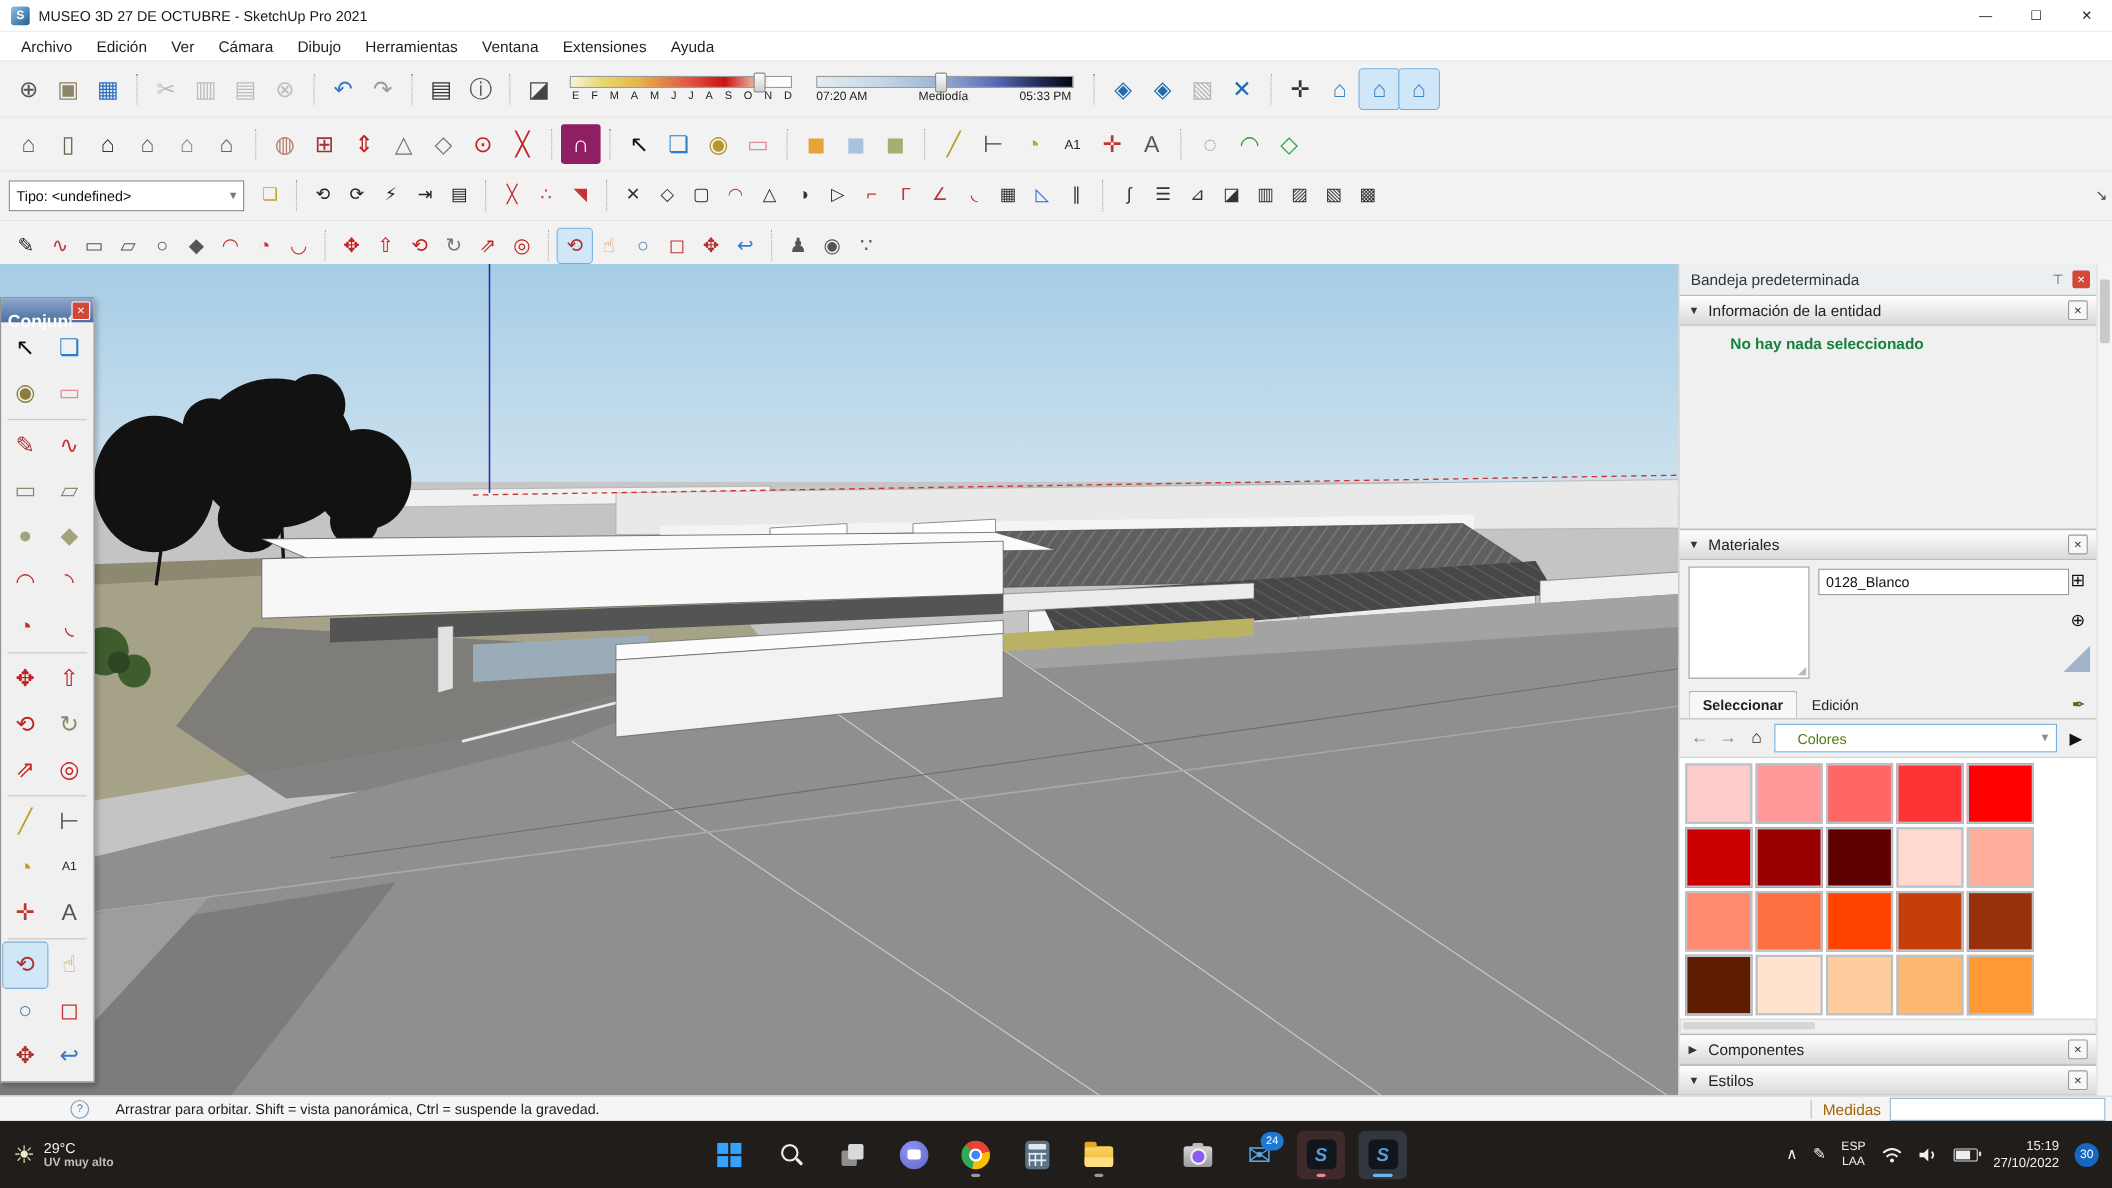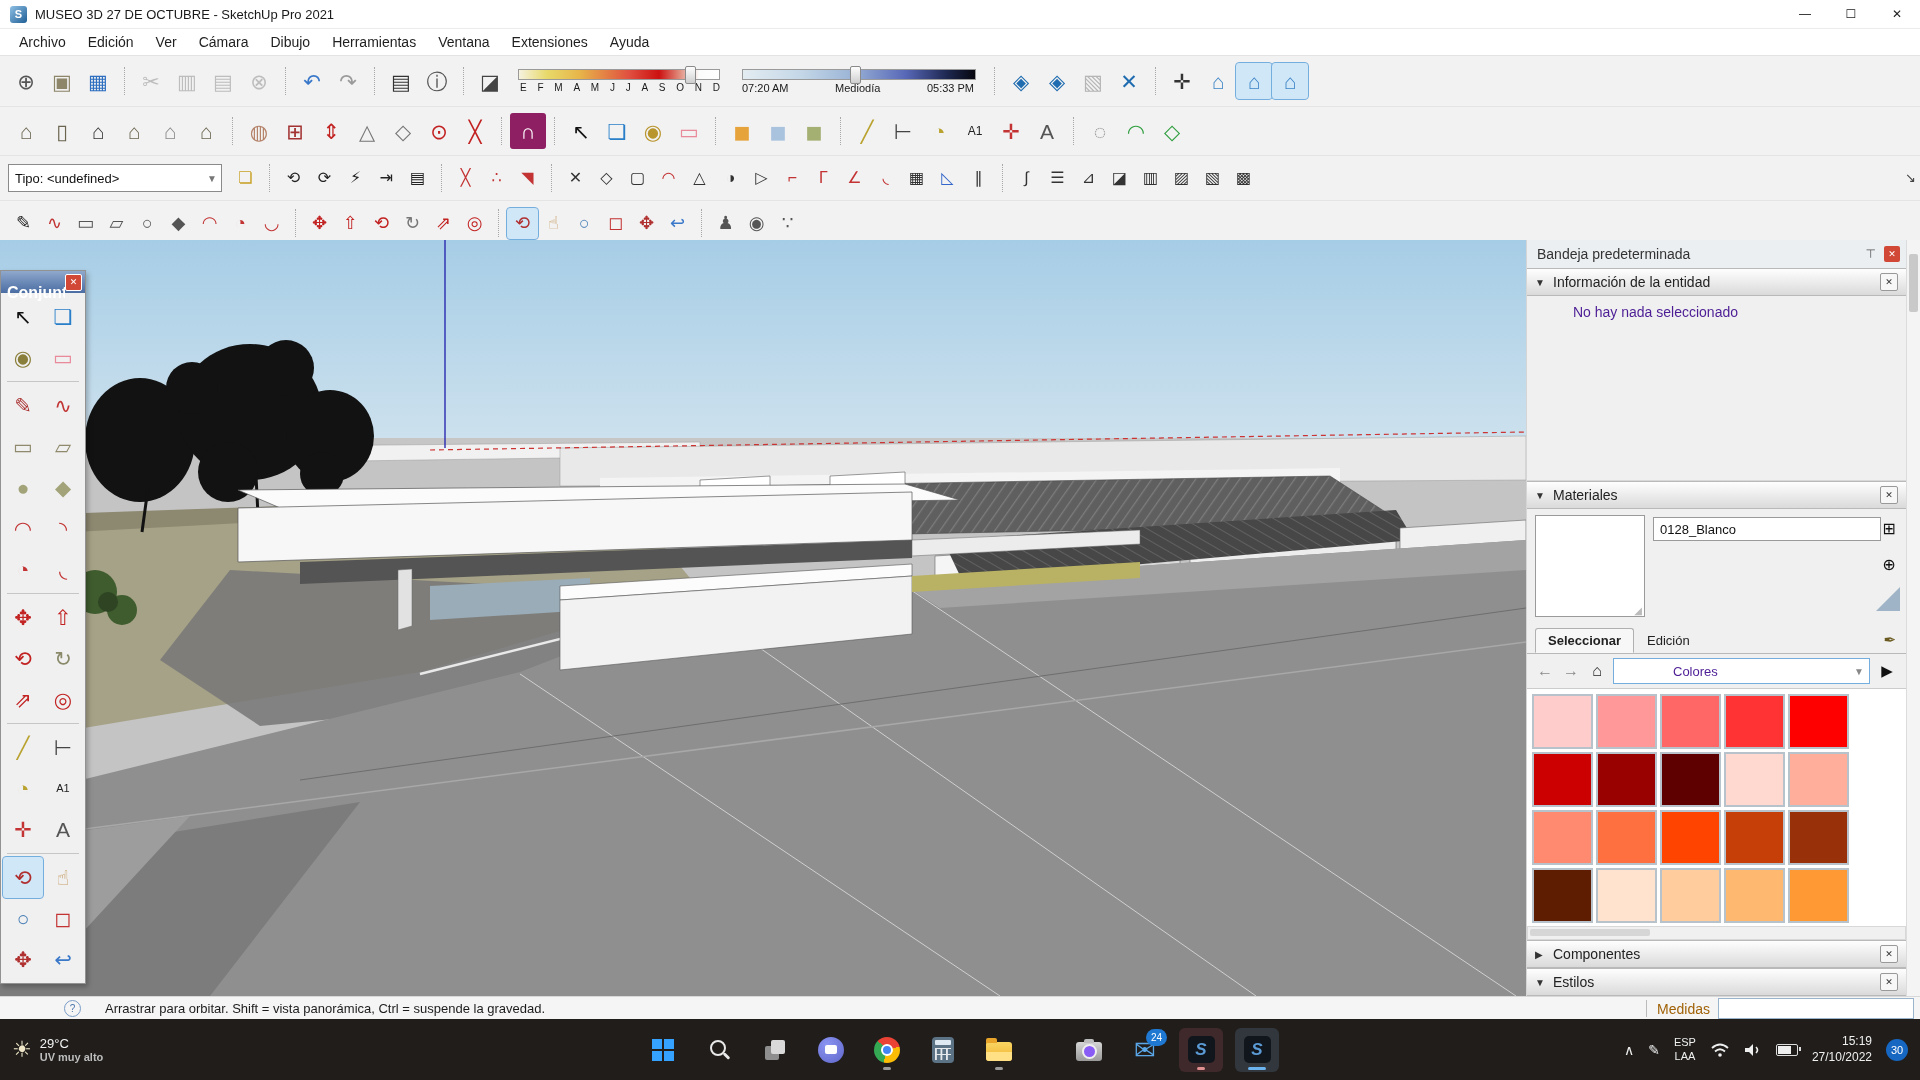--- a/index.html
+++ b/index.html
@@ -61,37 +61,37 @@
   .vthumb{position:absolute;top:14px;left:2px;width:9px;height:58px;background:#c9c9c9;border-radius:2px;}
   .tray-header{height:28px;display:flex;align-items:center;padding:0 6px 0 10px;background:#eceff2;}
   .tray-title{font-size:14px;color:#333;flex:1;}
   .pin-icon{font-size:12px;color:#555;margin-right:8px;}
   .tray-close{width:16px;height:16px;background:#d14836;border-radius:2px;color:#fff;font-size:9px;display:flex;align-items:center;justify-content:center;}
   .sec-header{height:26px;display:flex;align-items:center;background:linear-gradient(#fefefe,#dadada);border:1px solid #b9b9b9;border-left:none;border-right:none;padding:0 8px;}
   .sec-arrow{font-size:10px;color:#333;width:18px;}
   .sec-title{font-size:14px;color:#222;flex:1;}
   .sec-close{width:16px;height:16px;border:1px solid #999;background:#f7f7f7;border-radius:2px;font-size:9px;color:#333;display:flex;align-items:center;justify-content:center;}
   .entity-body{flex:1;padding:8px 10px;border-bottom:1px solid #d8d8d8;}
-  .entity-msg{font-size:14px;font-weight:normal;color:#4c1d95;padding-left:36px;}
+  .entity-msg{font-size:14px;font-weight:bold;color:#15803d;padding-left:36px;}
   .mat-body{height:112px;padding:6px 8px 0 8px;position:relative;}
   .mat-preview{position:absolute;left:8px;top:6px;width:108px;height:100px;background:#fff;border:1px solid #9a9a9a;}
   .mat-preview .corner{position:absolute;right:2px;bottom:0;font-size:10px;color:#bbb;}
   .mat-name{position:absolute;left:126px;top:8px;width:214px;height:22px;border:1px solid #9a9a9a;font-size:13px;padding:0 6px;font-family:inherit;background:#fff;color:#111;}
   .mat-btn{position:absolute;right:6px;width:22px;height:22px;display:flex;align-items:center;justify-content:center;font-size:16px;color:#111;}
   .mat-btn.b1{top:8px}.mat-btn.b2{top:44px}
   .mat-tri{position:absolute;right:6px;top:78px;width:0;height:0;border-left:24px solid transparent;border-bottom:24px solid #9fb4c6;}
   .mat-tabs{height:26px;display:flex;align-items:flex-end;padding:0 8px;border-bottom:1px solid #b9b9b9;position:relative;}
   .tab{font-size:13px;color:#222;padding:4px 12px;border:1px solid transparent;}
   .tab.active{background:#f7f7f7;border-color:#b0b0b0;border-bottom-color:#f7f7f7;border-radius:3px 3px 0 0;font-weight:bold;}
   .eyedropper{position:absolute;right:10px;bottom:4px;font-size:15px;color:#6a5a20;}
   .mat-nav{height:34px;display:flex;align-items:center;padding:0 8px;gap:6px;}
   .nav-ic{font-size:16px;color:#8a8a8a;width:20px;text-align:center;}
   .nav-ic.home{color:#222;}
   .mat-select{flex:1;height:24px;border:1px solid #74aede;background:#fff;display:flex;align-items:center;}
-  .mat-select .txt{flex:1;font-size:13px;padding-left:20px;color:#4c1d95;margin-left:39px;}
+  .mat-select .txt{flex:1;font-size:13px;padding-left:20px;color:#4d7c0f;}
   .mat-select .chev{width:20px;color:#888;font-size:10px;text-align:center;}
   .detail-btn{font-size:15px;color:#111;width:22px;text-align:center;}
   .swatch-area{height:232px;background:#fff;padding:5px 0 0 5px;overflow:hidden;border-top:1px solid #ccc;}
   .swatch-grid{display:grid;grid-template-columns:repeat(5,61px);grid-auto-rows:55px;gap:3px;width:320px;}
   .swatch{border:2px solid #b7c2ca;}
   .hscroll{height:12px;background:#f0f0f0;border:1px solid #d8d8d8;position:relative;}
   .hthumb{position:absolute;left:2px;top:2px;width:120px;height:7px;background:#d6d6d6;border-radius:2px;}
   
   .bottombar{position:absolute;top:996px;left:0;width:1920px;height:23px;background:#f5f5f5;border-top:1px solid #d8d8d8;display:flex;align-items:center;}
   .help-icon{width:15px;height:15px;border:1px solid #7a9cc6;border-radius:50%;color:#4a76ad;font-size:10px;display:flex;align-items:center;justify-content:center;margin:0 8px 0 64px;}

